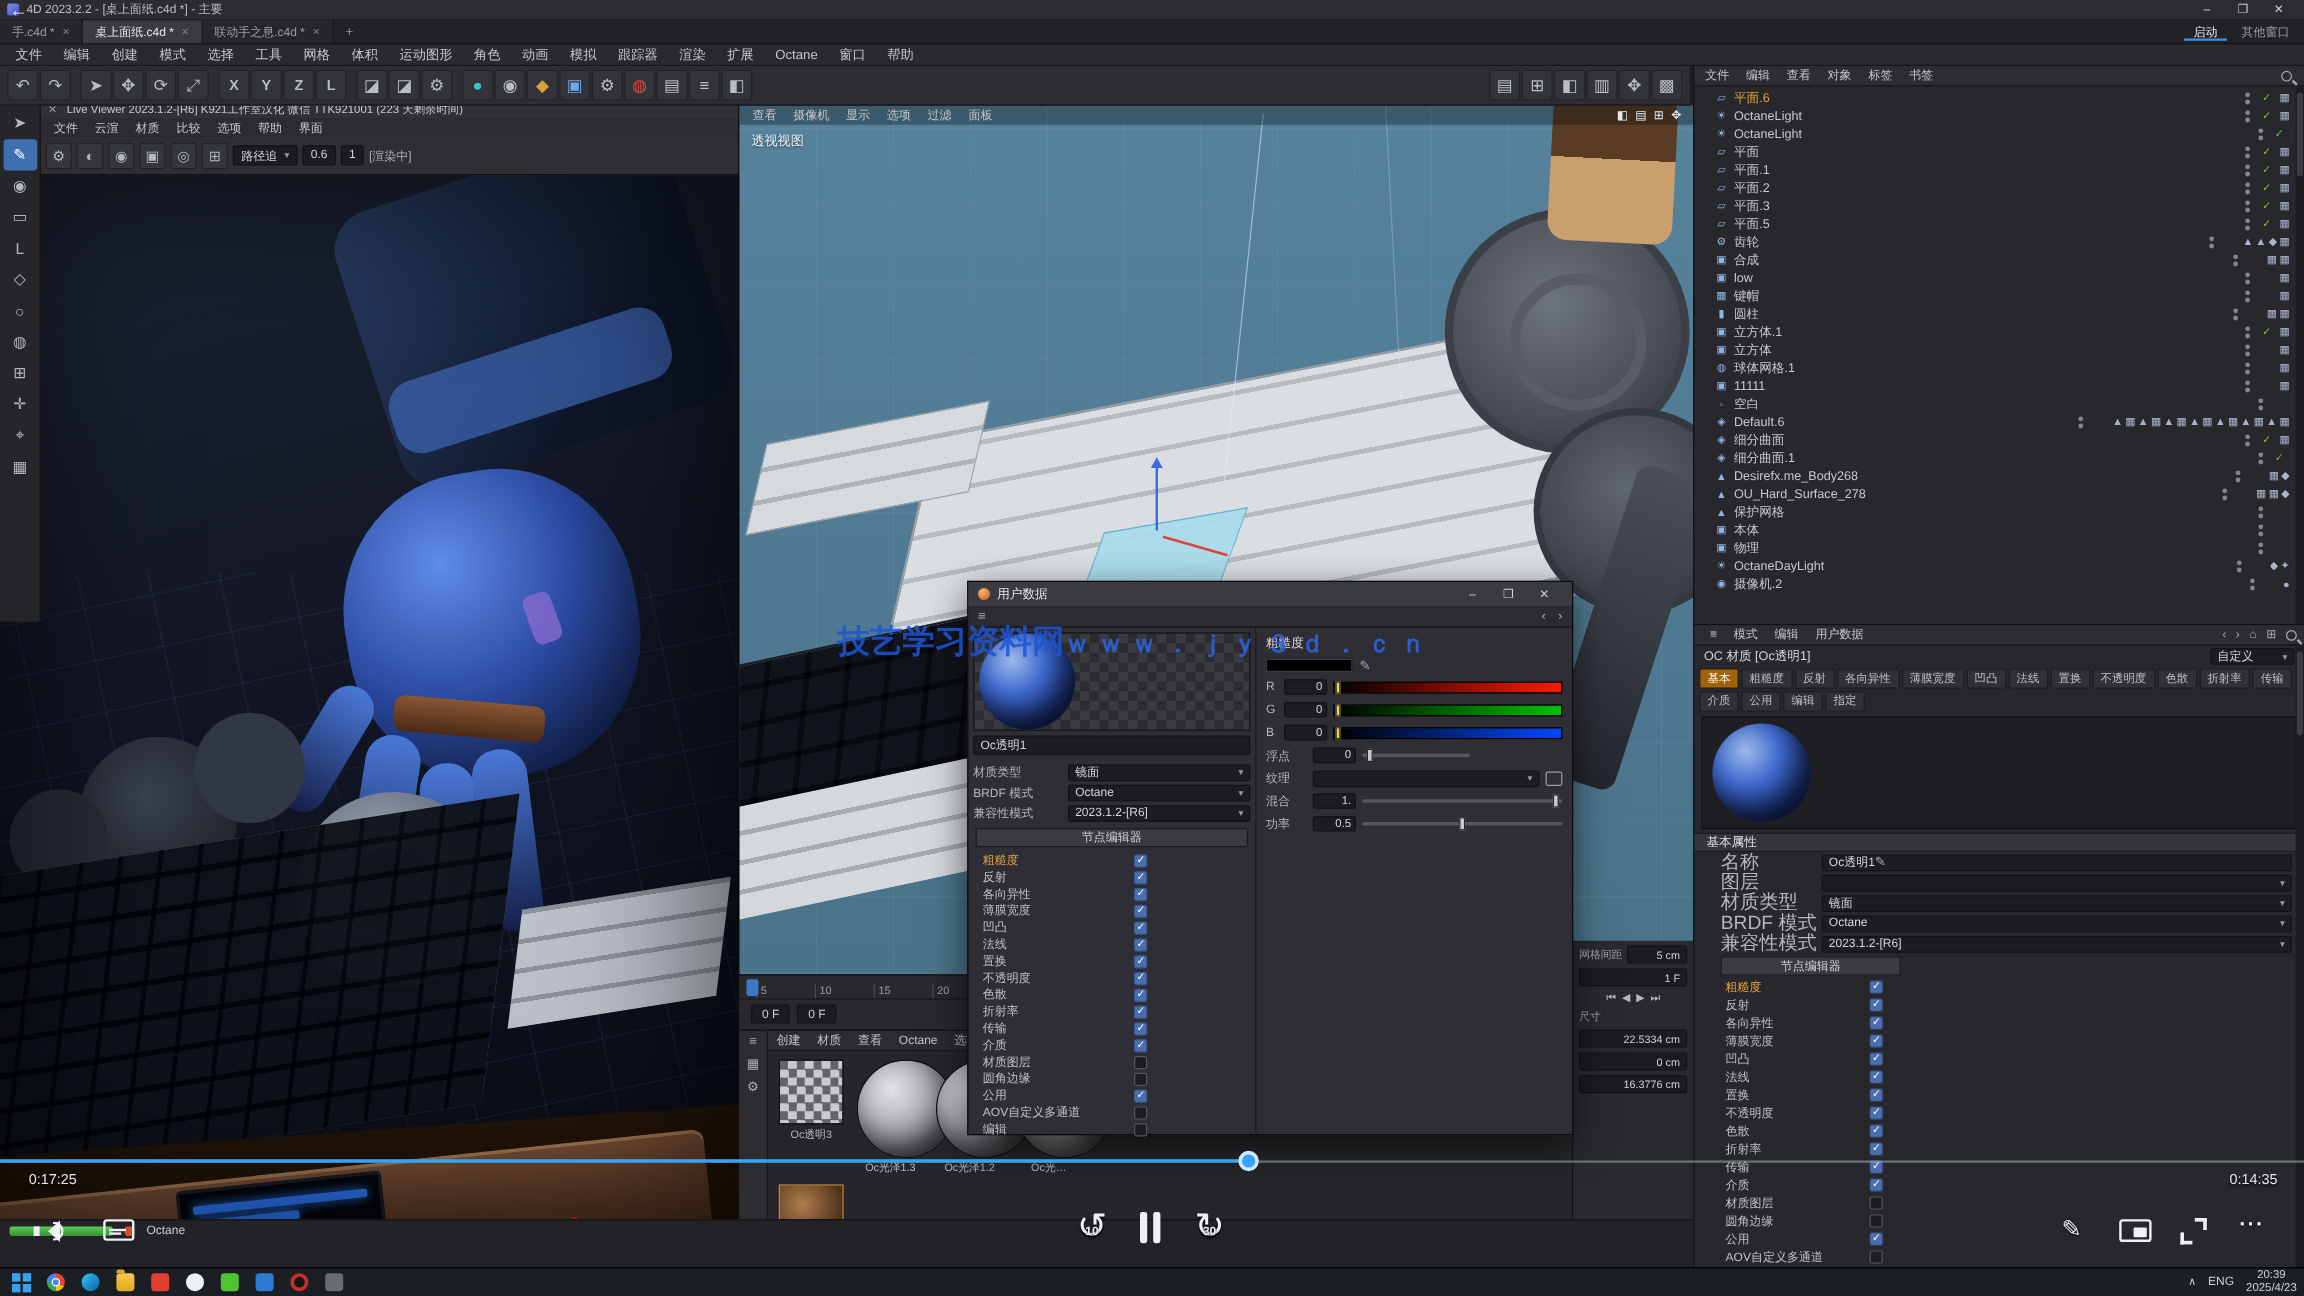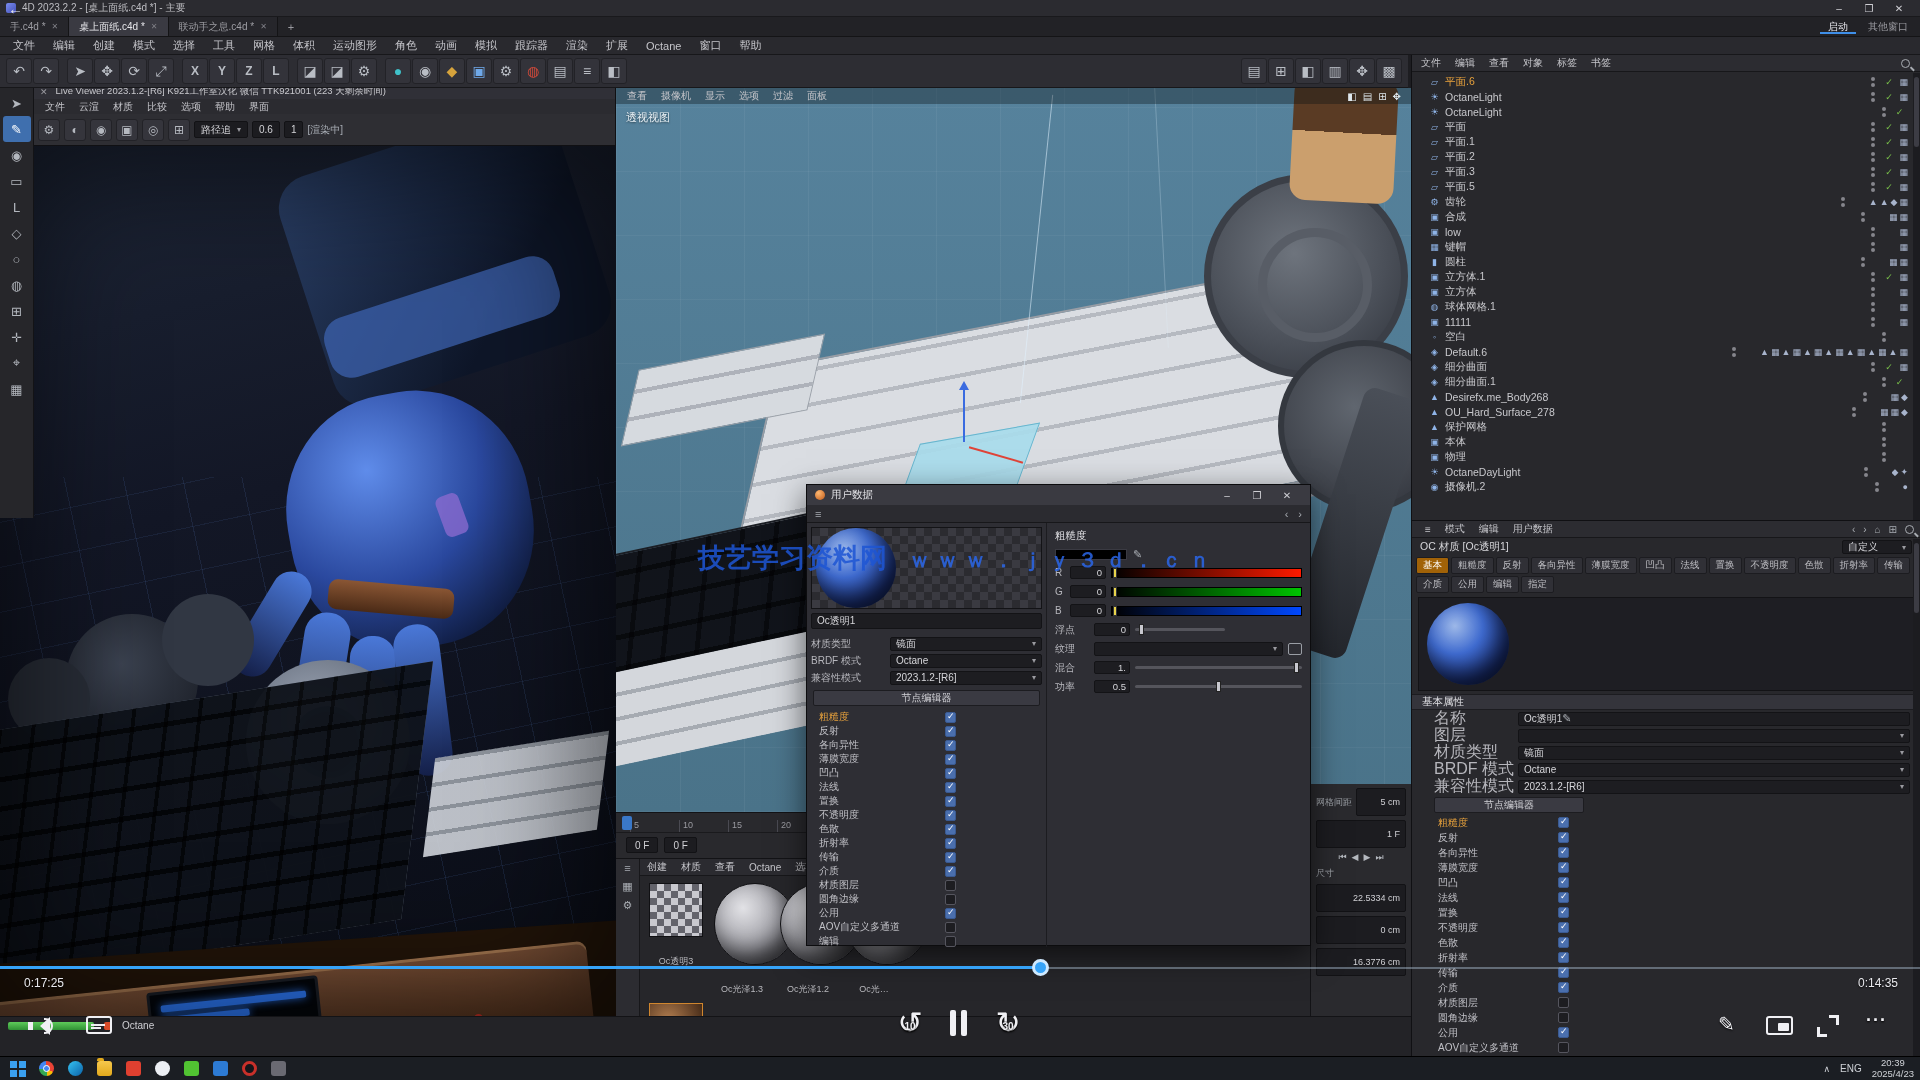--- a/index.html
+++ b/index.html
@@ -121,27 +121,27 @@
 .mb-strip{width:24px;background:#2c2c31;border-right:1px solid #17171a;display:flex;flex-direction:column;align-items:center;padding-top:3px;gap:6px;color:#a8acb2;font-size:11px}
 .mb-main{flex:1;overflow:hidden}
 .mb-menus{height:17px;display:flex;align-items:center;background:#2b2b30;border-bottom:1px solid #17171a}
 .mb-thumbs{display:flex;gap:10px;padding:7px 8px}
 .mthumb{width:56px;text-align:center}
 .mimg{width:54px;height:54px;border:1px solid #101013;margin:0 auto}
 .mimg.checker{background:repeating-conic-gradient(#c9c9cf 0% 25%,#63636b 0% 50%);background-size:14px 14px}
 .mimg.sphere{background:radial-gradient(circle at 35% 30%,#e2e2e6,#9b9ba2 55%,#3f3f46 95%)}
 .mimg.brown{background:radial-gradient(circle at 35% 30%,#b07c4e,#5a3a22 60%,#241507 95%)}
 .mimg.sel{border:1px solid #d0862e}
-.mlabel{font-size:9px;color:#b8b8bd;margin-top:18px;white-space:nowrap;overflow:hidden}
+.mlabel{font-size:9px;color:#b8b8bd;margin-top:2px;white-space:nowrap;overflow:hidden}
 
 .coordstrip{top:784px;left:1310px;width:101px;height:232px;background:#2a2a2e;border-left:1px solid #131316;z-index:16;padding:4px 5px;display:flex;flex-direction:column;gap:4px}
 .cs-lab{font-size:9px;color:#9fa3a9}
 .cs-row{display:flex;align-items:center;gap:4px}
 .cs-ics{display:flex;gap:5px;font-size:9px;color:#b4b8be;justify-content:center}
-.cs-box{background:#1c1c20;border:1px solid #121215;border-radius:2px;height:28px;display:flex;align-items:center;padding:0 5px;font-size:9px;color:#d0d0d4;justify-content:flex-end}
+.cs-box{background:#1c1c20;border:1px solid #121215;border-radius:2px;height:15px;display:flex;align-items:center;padding:0 5px;font-size:9px;color:#d0d0d4;justify-content:flex-end}
 
 .objmgr{top:55px;left:1411px;width:509px;height:465px;background:#28282c;border-left:1px solid #101013;z-index:15;overflow:hidden}
 .om-menus{height:17px;display:flex;align-items:center;background:#2c2c31;border-bottom:1px solid #17171a;padding-left:2px}
 .mag{width:9px;height:9px;border:1.5px solid #a8acb2;border-radius:50%;position:relative;margin:0 10px 0 auto}
 .mag::after{content:"";position:absolute;left:8px;top:8px;width:5px;height:1.5px;background:#a8acb2;transform:rotate(45deg)}
 .tree{padding-top:2px}
 .trow{display:flex;align-items:center;height:15px;padding:0 10px 0 16px;gap:4px}
 .oi{width:13px;text-align:center;font-size:9px;color:#8fb4e8}
 .nm{font-size:10.5px;color:#c8c8cc;white-space:nowrap}
 .trow.sel .nm{color:#e8a23c}
@@ -209,21 +209,21 @@
 .fileic{width:14px;height:12px;border:1px solid #9a9ea5;border-radius:2px}
 
 .statusbar{top:1016px;left:0;width:1411px;height:40px;background:#232327;border-top:1px solid #131316;z-index:18;padding:3px 8px;display:flex;flex-direction:column;gap:4px}
 .st-row{display:flex;align-items:center;gap:10px}
 .gbar{height:8px;border-radius:2px;background:linear-gradient(#5ecb5a,#2f9034)}
 .gbar.w1{width:150px}.gbar.w2{width:86px}
 .st-text{font-size:9.5px;color:#8a9096;white-space:nowrap;overflow:hidden}
 .eng-ico{width:8px;height:8px;background:#d84b2a;border-radius:2px}
 .eng-lab{font-size:10px;color:#cfcfd4}
 
-.watermark{top:540px;left:698px;z-index:80;display:flex;align-items:baseline;gap:22px;pointer-events:none}
+.watermark{top:516px;left:698px;z-index:80;display:flex;align-items:baseline;pointer-events:none}
 .wm1{font-size:27px;font-weight:bold;color:#1d55d4;opacity:.85}
 .wm2{font-size:21px;font-weight:bold;color:#2a66e8;opacity:.85;letter-spacing:7px}
 
 .video{inset:0;z-index:90;pointer-events:none}
 .video [data-interactable="true"]{pointer-events:auto}
 .vback{position:absolute;left:8px;top:0;font-size:15px;color:#e8e8ec}
 .vbar-played{position:absolute;left:0;top:966px;width:1041px;height:3px;background:#36a3f8}
 .vbar-rest{position:absolute;left:1041px;top:967px;right:0;height:2px;background:rgba(170,190,210,.45)}
 .vknob{position:absolute;left:1032px;top:959px;width:17px;height:17px;border-radius:50%;background:#36a3f8;border:3px solid #cfe9ff}
 .vtime{position:absolute;top:976px;font-size:12px;color:#e8e8ec;text-shadow:0 1px 2px #000}

